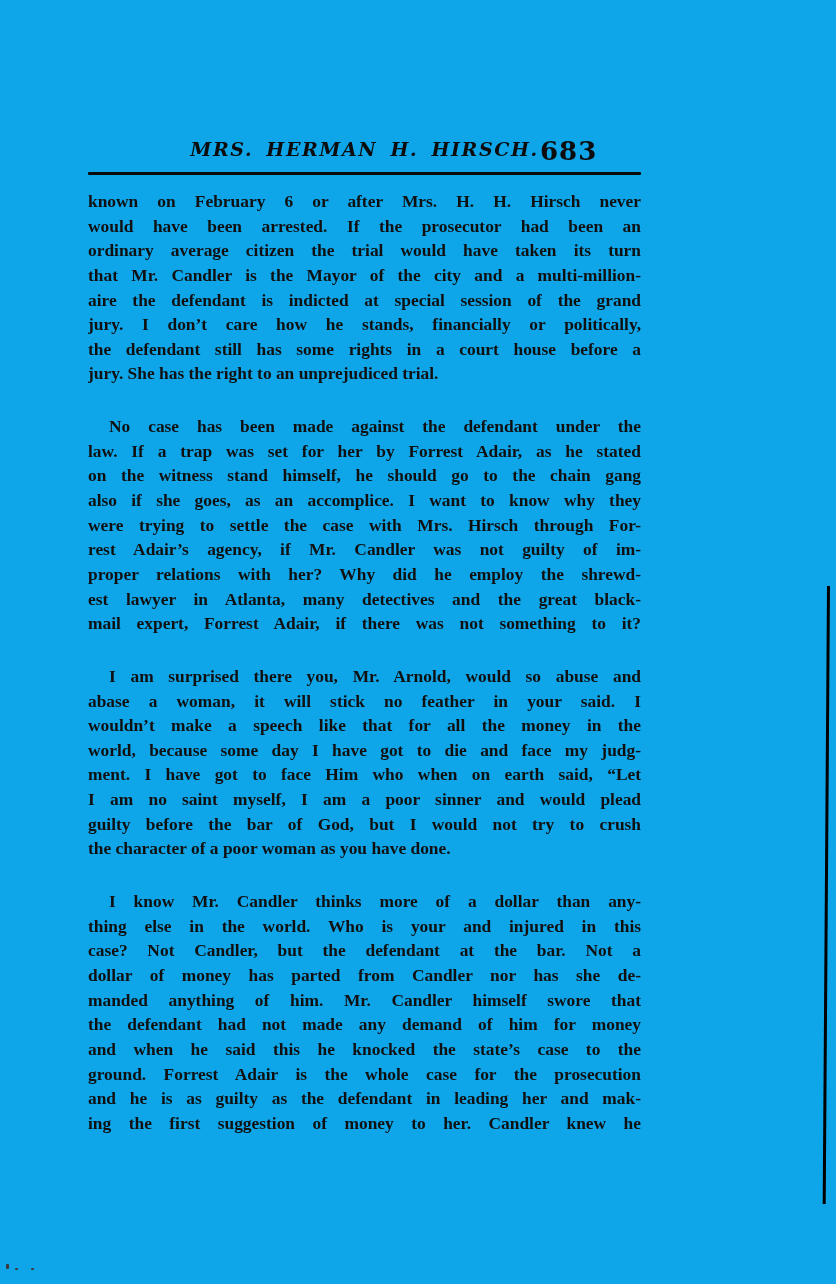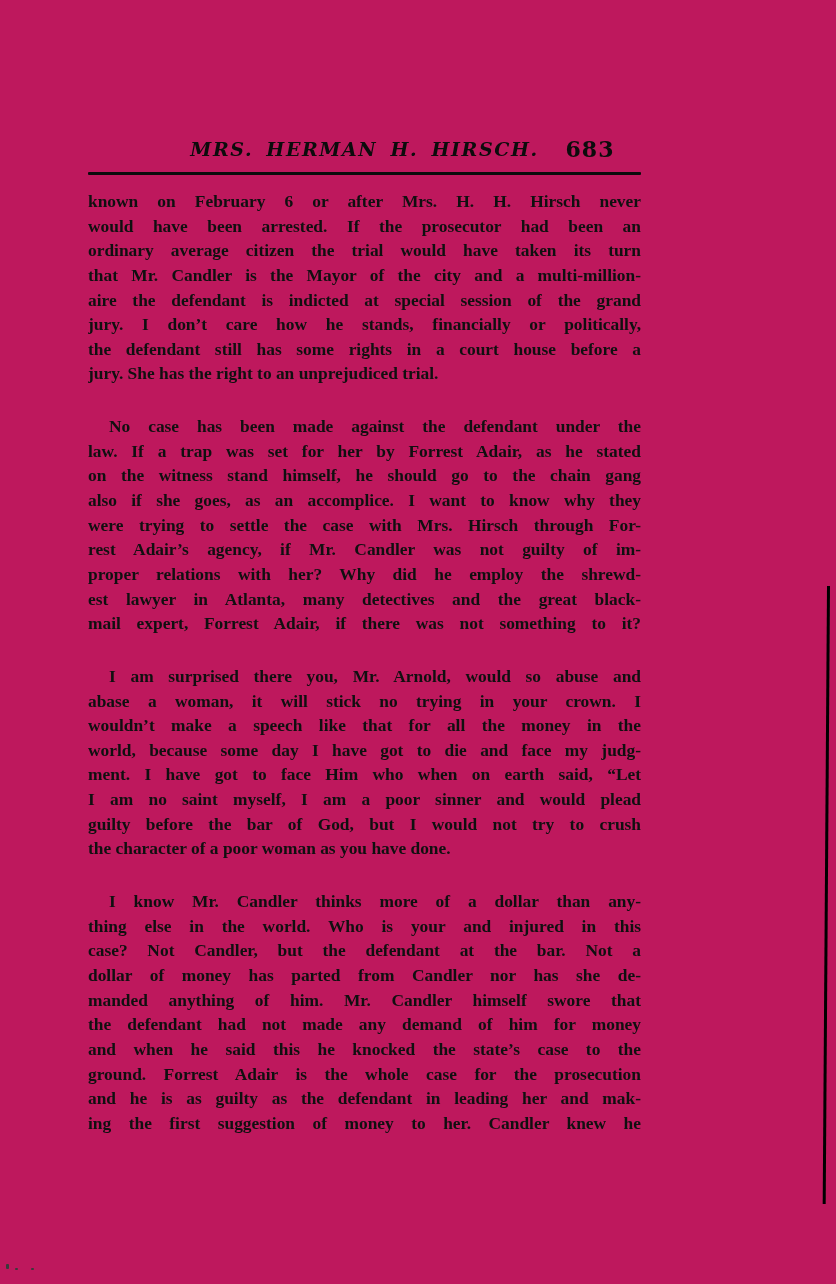--- a/index.html
+++ b/index.html
@@ -1,32 +1,32 @@
 <!DOCTYPE html>
 <html><head>
 <meta charset="utf-8">
 <style>
   html,body{margin:0;padding:0;}
   body{
     width:836px;height:1284px;position:relative;overflow:hidden;
     background:#ffffff;
     font-family:"Liberation Serif","DejaVu Serif",serif;
   }
-  .page{position:absolute;inset:0;background:#be185d;}
+  .page{position:absolute;inset:0;background:#0ea5e9;}
   .header-title{
     position:absolute;left:88px;top:138px;width:553px;
     text-align:center;
     font-family:"DejaVu Serif","Liberation Serif",serif;
     font-style:italic;font-weight:700;font-size:19px;
     letter-spacing:1.6px;word-spacing:5px;color:#0c0c0c;
     white-space:nowrap;
   }
   .page-number{
     position:absolute;left:540px;top:136px;width:100px;
-    text-align:center;font-weight:700;font-size:22px;color:#0c0c0c;
+    text-align:left;font-weight:700;font-size:26px;color:#0c0c0c;
     letter-spacing:1px;
     font-family:"DejaVu Serif","Liberation Serif",serif;
   }
   .header-rule{
     position:absolute;left:88px;top:172px;width:553px;height:3px;
     background:#0b0b0b;border-radius:1px;
   }
   .body-text{
     position:absolute;left:88px;top:189px;width:553px;
     font-size:17.4px;font-weight:700;color:#101010;
@@ -70,21 +70,21 @@
       <div class="line indent">No case has been made against the defendant under the</div>
       <div class="line">law. If a trap was set for her by Forrest Adair, as he stated</div>
       <div class="line">on the witness stand himself, he should go to the chain gang</div>
       <div class="line">also if she goes, as an accomplice. I want to know why they</div>
       <div class="line">were trying to settle the case with Mrs. Hirsch through For-</div>
       <div class="line">rest Adair’s agency, if Mr. Candler was not guilty of im-</div>
       <div class="line">proper relations with her? Why did he employ the shrewd-</div>
       <div class="line">est lawyer in Atlanta, many detectives and the great black-</div>
       <div class="line">mail expert, Forrest Adair, if there was not something to it?</div>
       <div class="line indent">I am surprised there you, Mr. Arnold, would so abuse and</div>
-      <div class="line">abase a woman, it will stick no trying in your crown. I</div>
+      <div class="line">abase a woman, it will stick no feather in your said. I</div>
       <div class="line">wouldn’t make a speech like that for all the money in the</div>
       <div class="line">world, because some day I have got to die and face my judg-</div>
       <div class="line">ment. I have got to face Him who when on earth said, “Let</div>
       <div class="line">I am no saint myself, I am a poor sinner and would plead</div>
       <div class="line">guilty before the bar of God, but I would not try to crush</div>
       <div class="line end">the character of a poor woman as you have done.</div>
       <div class="line indent">I know Mr. Candler thinks more of a dollar than any-</div>
       <div class="line">thing else in the world. Who is your and injured in this</div>
       <div class="line">case? Not Candler, but the defendant at the bar. Not a</div>
       <div class="line">dollar of money has parted from Candler nor has she de-</div>

